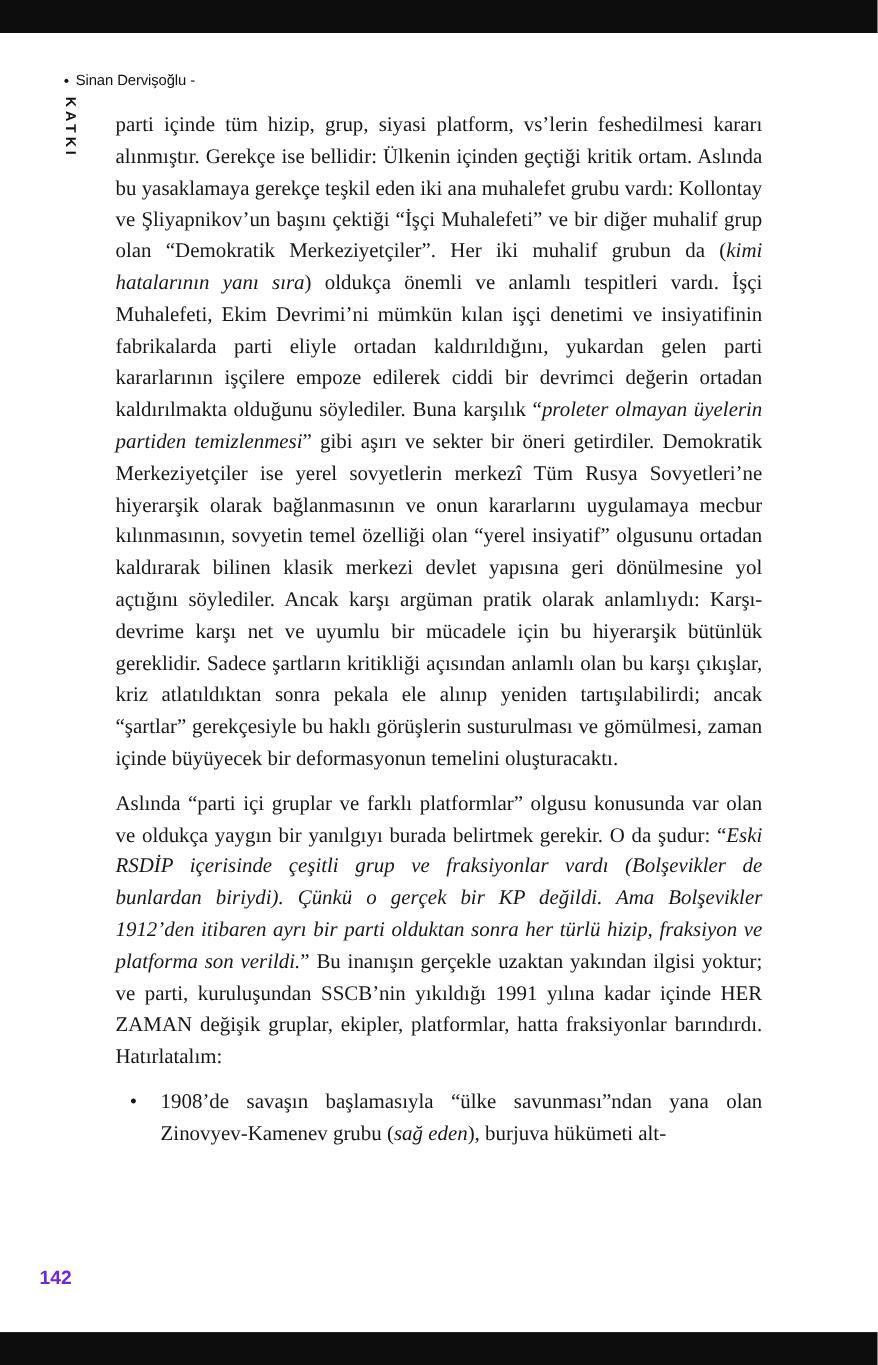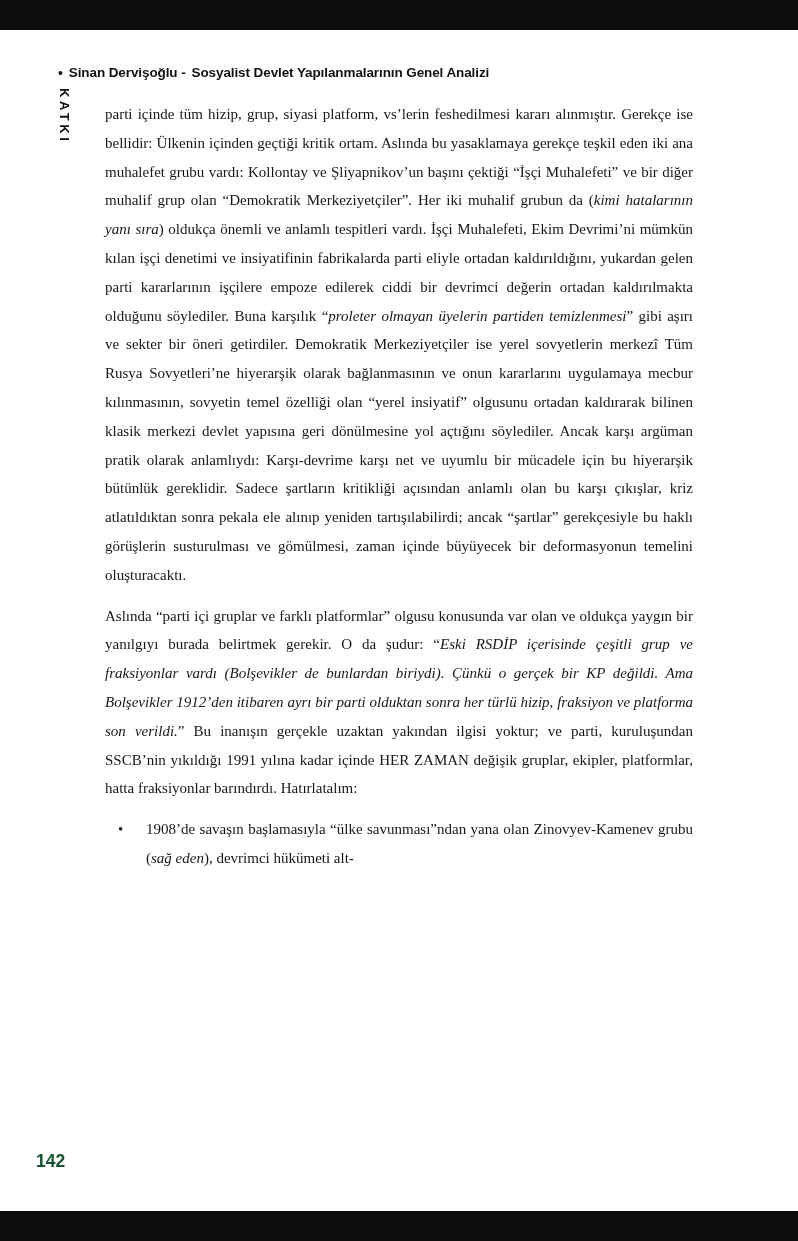--- a/index.html
+++ b/index.html
@@ -28,21 +28,21 @@
     display: flex;
     align-items: baseline;
     gap: 6px;
     white-space: nowrap;
     font-family: "Liberation Sans", sans-serif;
     font-size: 13.5px;
     color: #111111;
     letter-spacing: -0.1px;
   }
   .header .hdr-bullet { font-size: 14px; position: relative; top: 1px; }
-  .header .hdr-author { font-weight: 700; text-align: center; }
+  .header .hdr-author { font-weight: 400; text-align: center; }
   .header .hdr-title { font-weight: 700; }
 
   .side-label {
     position: absolute;
     left: 72px;
     top: 88px;
     transform: rotate(90deg);
     transform-origin: 0 0;
     font-family: "Liberation Sans", sans-serif;
     font-weight: 700;
@@ -50,21 +50,21 @@
     letter-spacing: 3.5px;
     color: #111111;
     white-space: nowrap;
   }
 
   .body-text {
     position: absolute;
     left: 105px;
     top: 100px;
     width: 588px;
-    font-size: 15px;
+    font-size: 19px;
     line-height: 28.8px;
     text-align: justify;
     color: #171717;
   }
   .para { margin: 0; }
   .para + .para, .para + .bullet-item { margin-top: 12px; }
   .bullet-item {
     position: relative;
     padding-left: 41px;
     margin-top: 13px;
@@ -76,41 +76,40 @@
   }
   em { font-style: italic; }
 
   .page-number {
     position: absolute;
     left: 36px;
     top: 1151px;
     font-family: "Liberation Sans", sans-serif;
     font-weight: 700;
     font-size: 17.5px;
-    color: #14532d;
+    color: #6d28d9;
   }
 </style>
 </head>
 <body>
 
 <div class="page">
 
   <div class="bar bar-top"></div>
 
   <div class="header">
     <span class="hdr-bullet">•</span>
     <span class="hdr-author">Sinan Dervişoğlu -</span>
-    <span class="hdr-title">Sosyalist Devlet Yapılanmalarının Genel Analizi</span>
   </div>
 
   <div class="side-label">KATKI</div>
 
   <div class="body-text">
       <p class="para"><span>parti içinde tüm hizip, grup, siyasi platform, vs’lerin feshedilmesi kararı alınmıştır. Gerekçe ise bellidir: Ülkenin içinden geçtiği kritik ortam. Aslında bu yasaklamaya gerekçe teşkil eden iki ana muhalefet grubu vardı: Kollontay ve Şliyapnikov’un başını çektiği “İşçi Muhalefeti” ve bir diğer muhalif grup olan “Demokratik Merkeziyetçiler”. Her iki muhalif grubun da (</span><em>kimi hatalarının yanı sıra</em><span>) oldukça önemli ve anlamlı tespitleri vardı. İşçi Muhalefeti, Ekim Devrimi’ni mümkün kılan işçi denetimi ve insiyatifinin fabrikalarda parti eliyle ortadan kaldırıldığını, yukardan gelen parti kararlarının işçilere empoze edilerek ciddi bir devrimci değerin ortadan kaldırılmakta olduğunu söylediler. Buna karşılık “</span><em>proleter olmayan üyelerin partiden temizlenmesi</em><span>” gibi aşırı ve sekter bir öneri getirdiler. Demokratik Merkeziyetçiler ise yerel sovyetlerin merkezî Tüm Rusya Sovyetleri’ne hiyerarşik olarak bağlanmasının ve onun kararlarını uygulamaya mecbur kılınmasının, sovyetin temel özelliği olan “yerel insiyatif” olgusunu ortadan kaldırarak bilinen klasik merkezi devlet yapısına geri dönülmesine yol açtığını söylediler. Ancak karşı argüman pratik olarak anlamlıydı: Karşı-devrime karşı net ve uyumlu bir mücadele için bu hiyerarşik bütünlük gereklidir. Sadece şartların kritikliği açısından anlamlı olan bu karşı çıkışlar, kriz atlatıldıktan sonra pekala ele alınıp yeniden tartışılabilirdi; ancak “şartlar” gerekçesiyle bu haklı görüşlerin susturulması ve gömülmesi, zaman içinde büyüyecek bir deformasyonun temelini oluşturacaktı.</span></p>
       <p class="para"><span>Aslında “parti içi gruplar ve farklı platformlar” olgusu konusunda var olan ve oldukça yaygın bir yanılgıyı burada belirtmek gerekir. O da şudur: “</span><em>Eski RSDİP içerisinde çeşitli grup ve fraksiyonlar vardı (Bolşevikler de bunlardan biriydi). Çünkü o gerçek bir KP değildi. Ama Bolşevikler 1912’den itibaren ayrı bir parti olduktan sonra her türlü hizip, fraksiyon ve platforma son verildi.</em><span>” Bu inanışın gerçekle uzaktan yakından ilgisi yoktur; ve parti, kuruluşundan SSCB’nin yıkıldığı 1991 yılına kadar içinde HER ZAMAN değişik gruplar, ekipler, platformlar, hatta fraksiyonlar barındırdı. Hatırlatalım:</span></p>
-      <div class="bullet-item"><span class="li-bullet">•</span><span>1908’de savaşın başlamasıyla “ülke savunması”ndan yana olan Zinovyev-Kamenev grubu (</span><em>sağ eden</em><span>), devrimci hükümeti alt-</span></div>
+      <div class="bullet-item"><span class="li-bullet">•</span><span>1908’de savaşın başlamasıyla “ülke savunması”ndan yana olan Zinovyev-Kamenev grubu (</span><em>sağ eden</em><span>), burjuva hükümeti alt-</span></div>
     </div>
 
   <div class="page-number">142</div>
 
   <div class="bar bar-bottom"></div>
 
 </div>
 
 </body></html>

